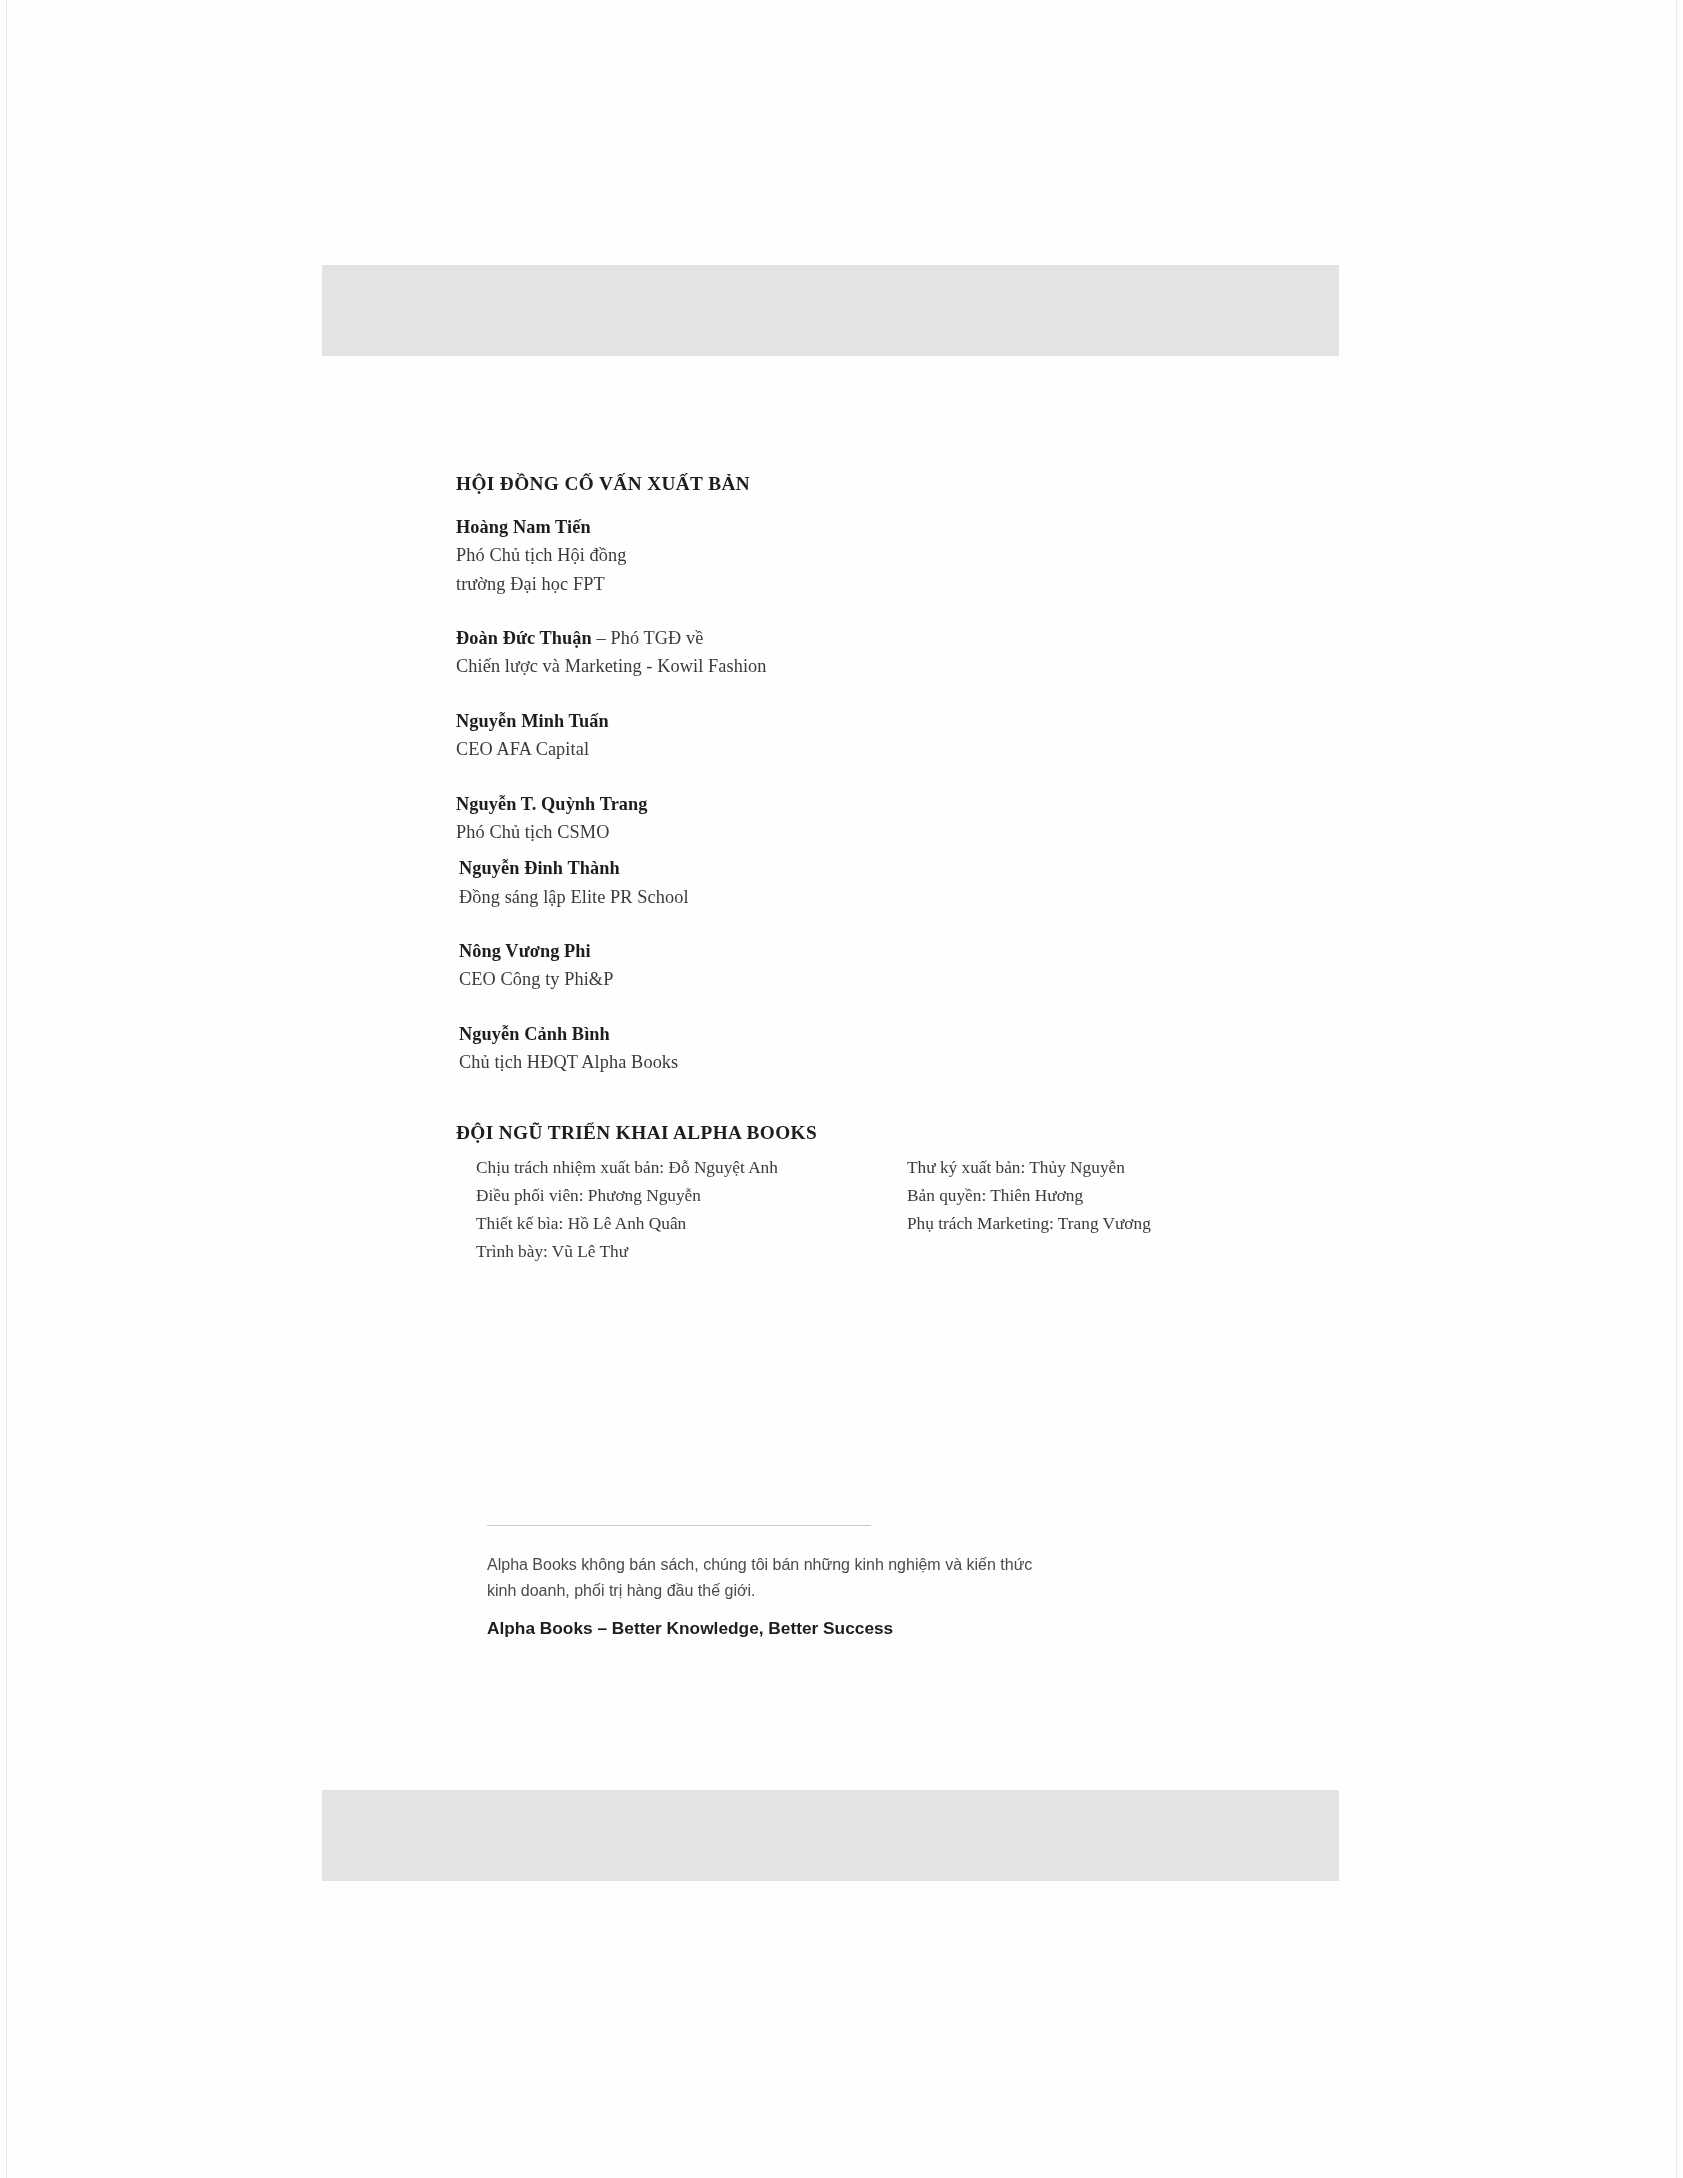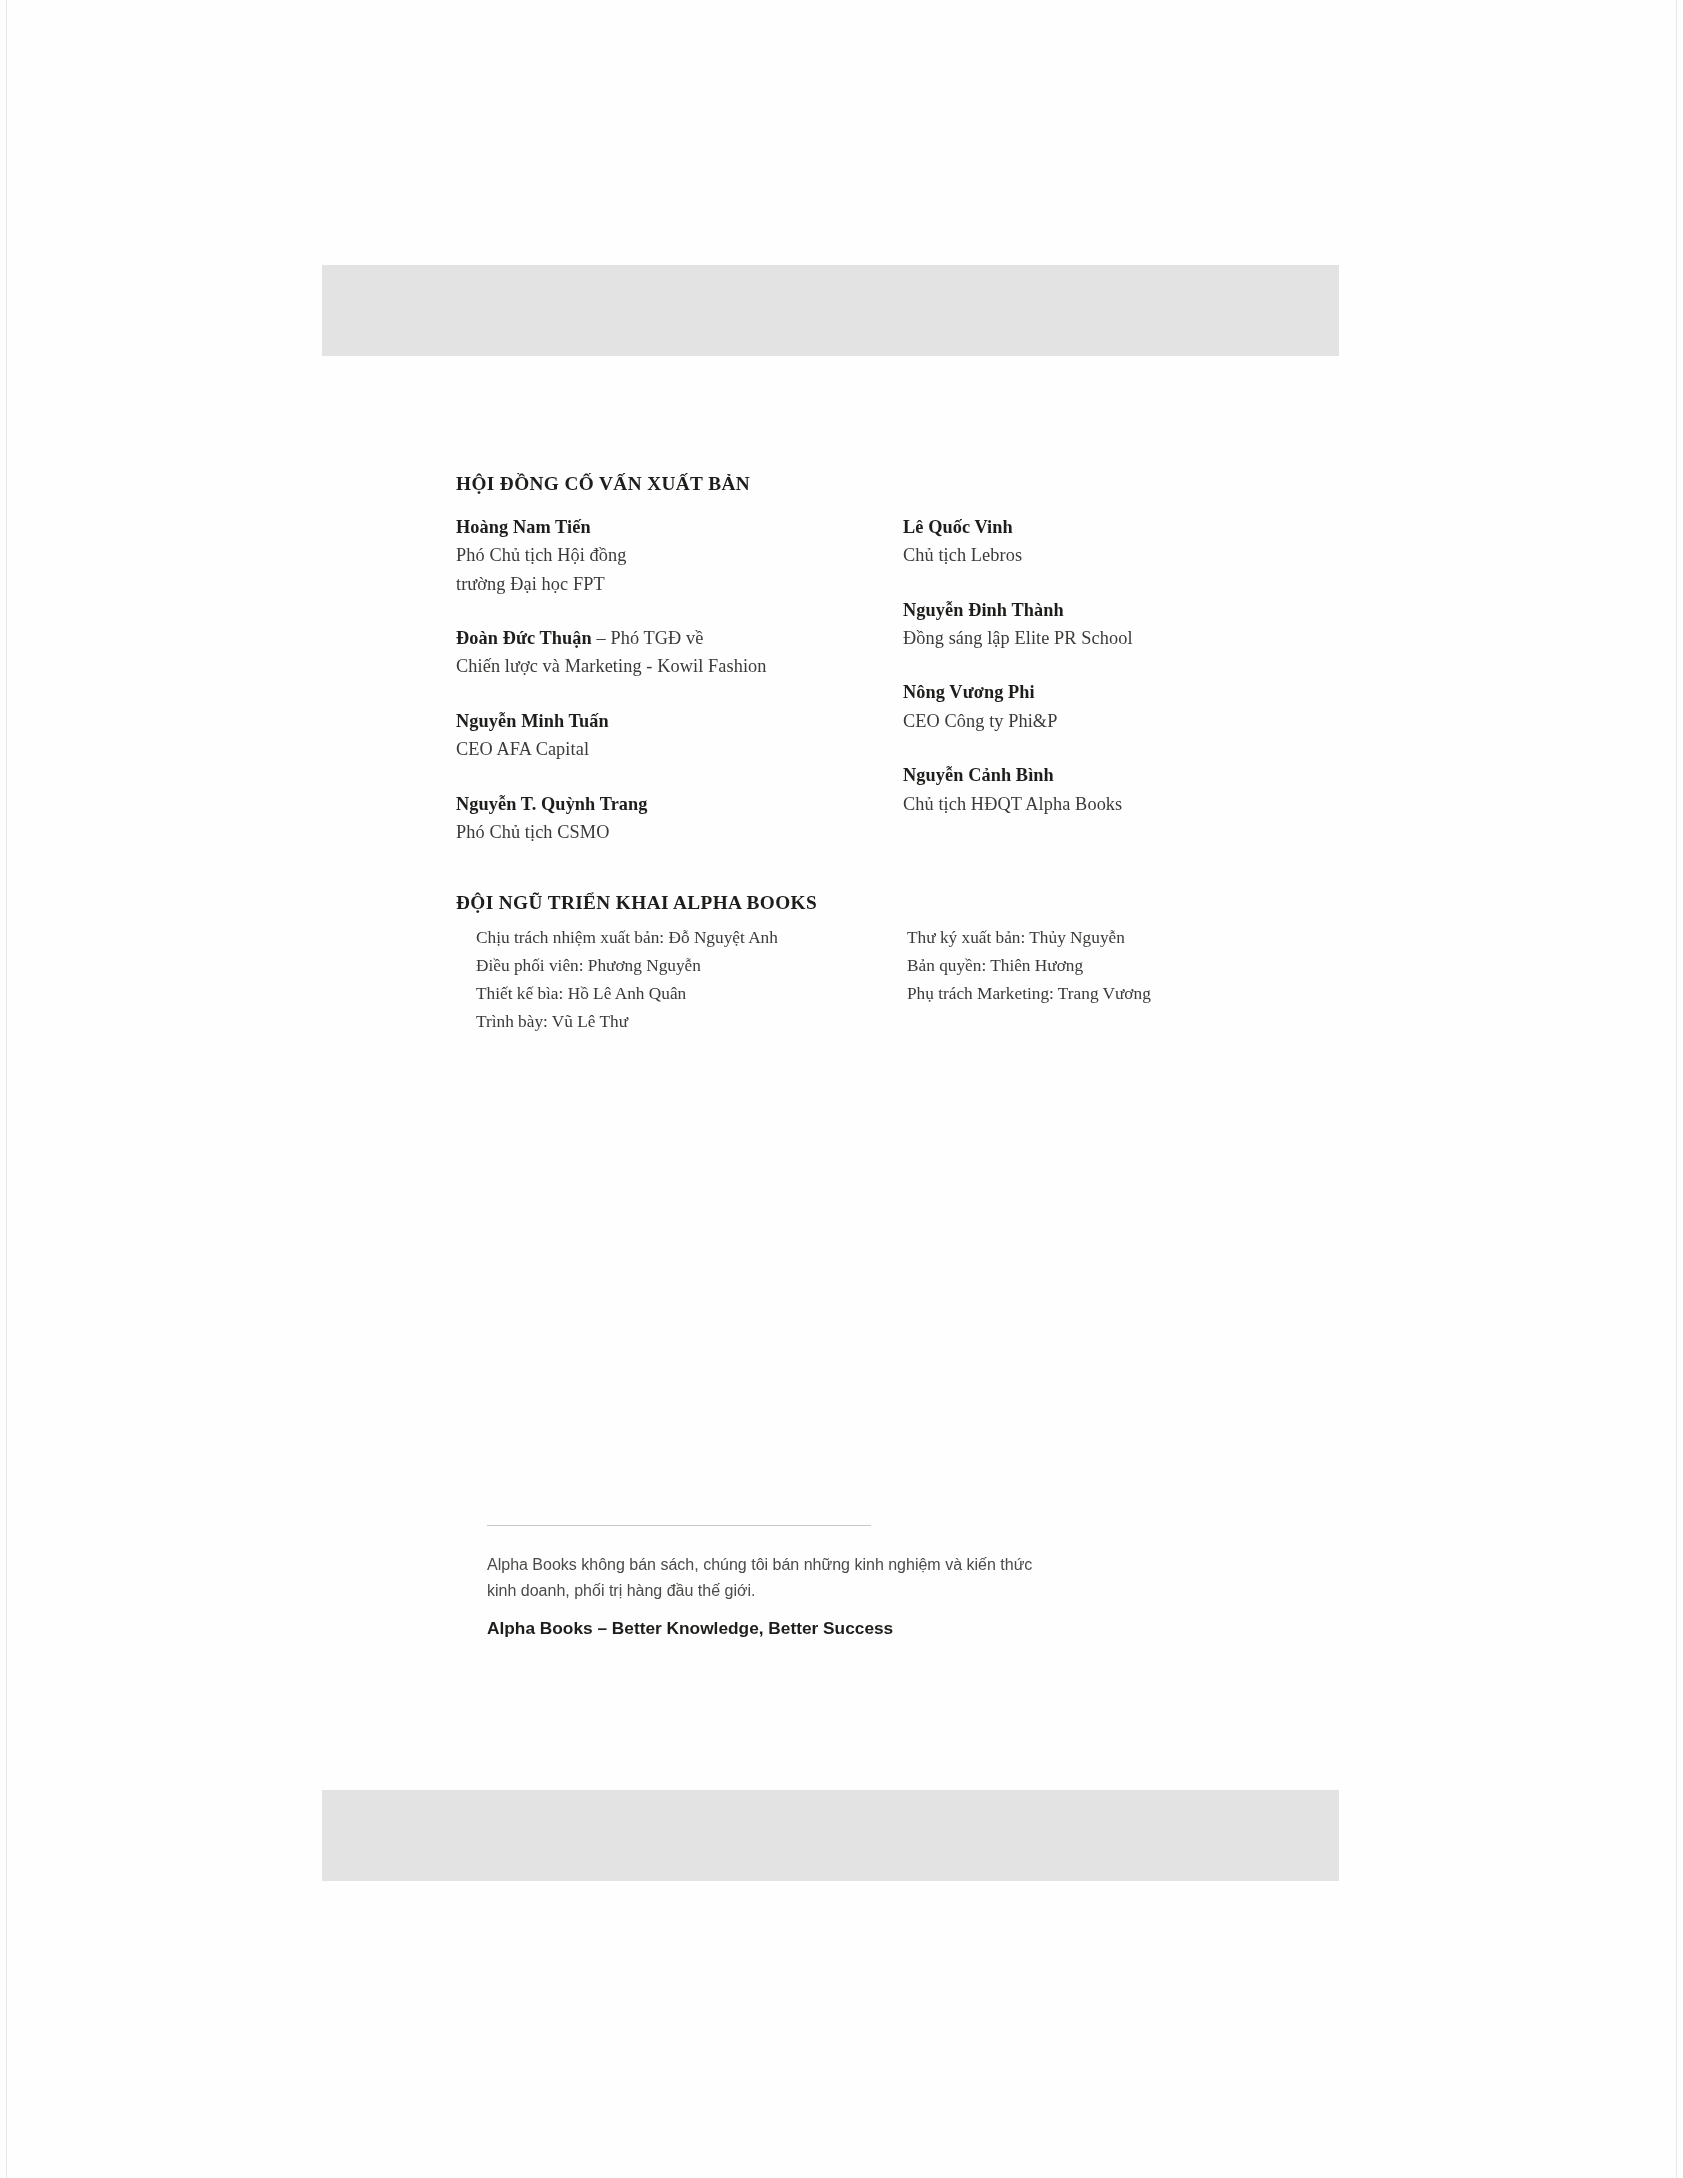--- a/index.html
+++ b/index.html
@@ -60,21 +60,22 @@
   .section-title {
     font-size: 19.3px;
     font-weight: bold;
     letter-spacing: 0.02em;
     color: #1d1d1b;
     margin: 0 0 18px 0;
   }
 
   .cols {
     display: flex;
-    gap: 16px;
+    gap: 8px;
+    flex-direction: column;
   }
   .col {
     width: 428px;
   }
   .col.right {
     margin-left: 3px;
   }
 
   .entry {
     margin-bottom: 26px;
@@ -188,26 +189,20 @@
           <div class="line lead-line">
             <span class="name">Nguyễn T. Quỳnh Trang</span>
           </div>
           <div class="line">Phó Chủ tịch CSMO</div>
         </div>
 
       </div>
 
       <div class="col right">
 
-        <div class="entry">
-          <div class="line lead-line">
-            <span class="name">Lê Quốc Vinh</span>
-          </div>
-          <div class="line">Chủ tịch Lebros</div>
-        </div>
 
         <div class="entry">
           <div class="line lead-line">
             <span class="name">Nguyễn Đinh Thành</span>
           </div>
           <div class="line">Đồng sáng lập Elite PR School</div>
         </div>
 
 
         <div class="entry">

